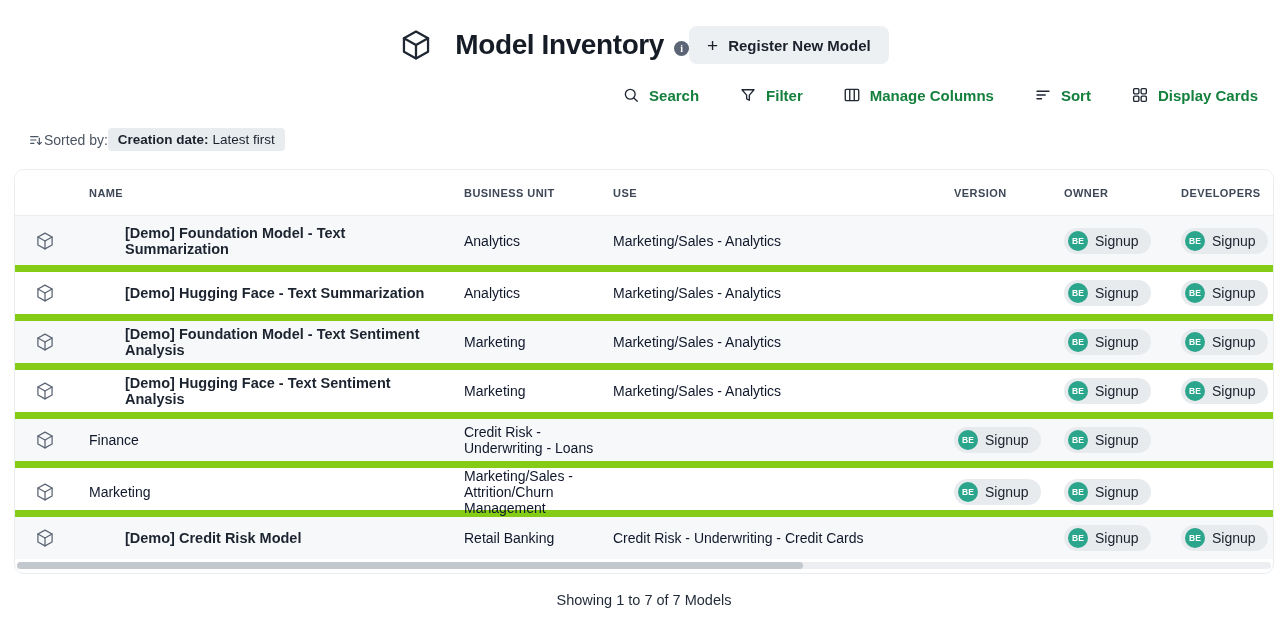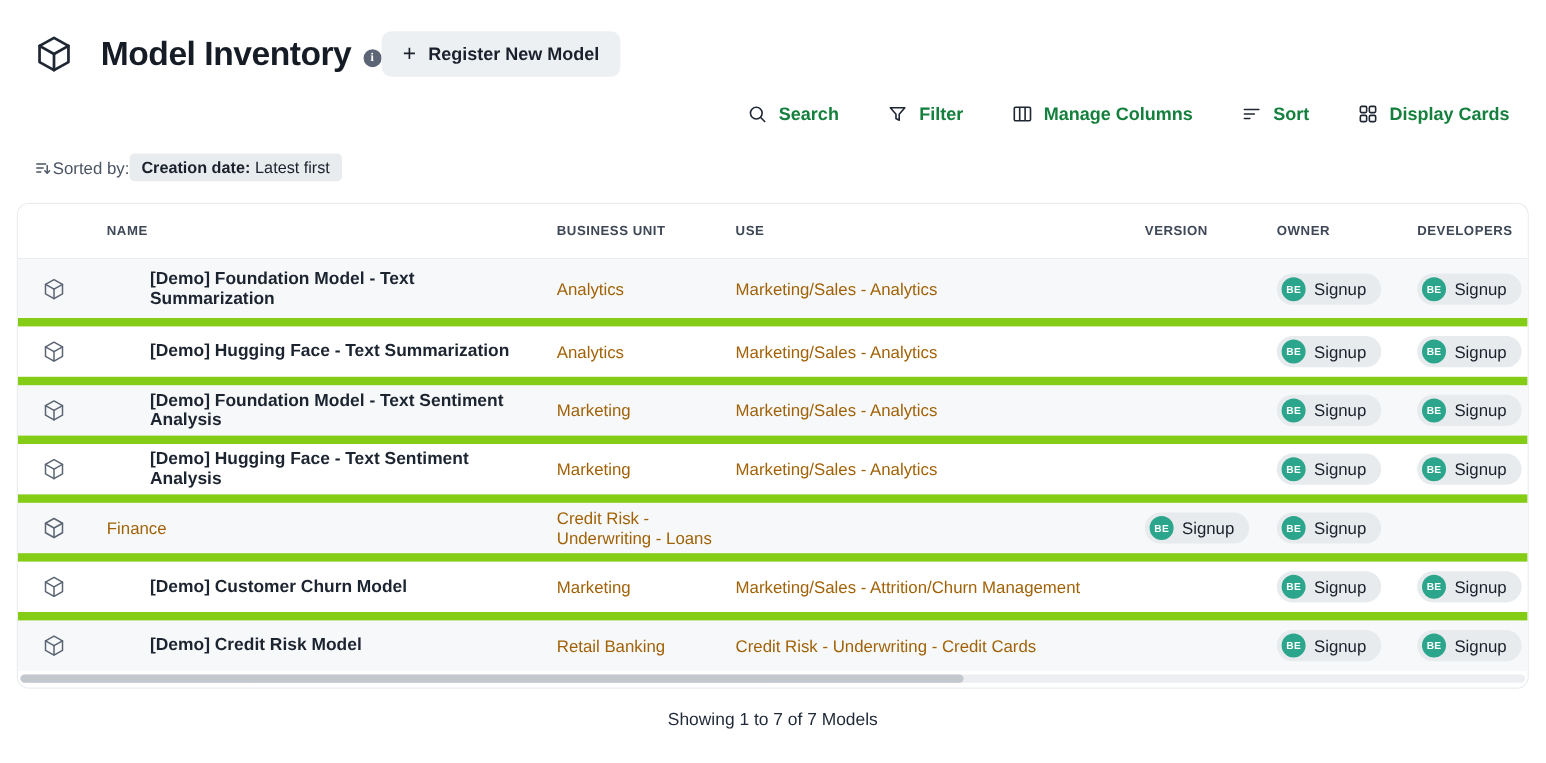--- a/index.html
+++ b/index.html
@@ -6,21 +6,21 @@
   html, body { width: 1288px; height: 636px; overflow: hidden; }
   body {
     font-family: "Liberation Sans", "DejaVu Sans", sans-serif;
     background: #ffffff;
     color: #1a202c;
   }
   svg { display: block; }
 
   
   .topbar {
-    display: flex; align-items: center; justify-content: flex-start;
+    display: flex; align-items: center; justify-content: center;
     padding: 26px 28px 0 28px;
   }
   .title-group { display: flex; align-items: center; }
   .logo-cube { color: #1f2733; margin-right: 22px; }
   .page-title { font-size: 28px; font-weight: 700; letter-spacing: -0.4px; color: #161c26; }
   .info-dot {
     width: 15px; height: 15px; border-radius: 50%;
     background: #5b6575; color: #ffffff;
     font-size: 10px; font-weight: 700; line-height: 15px; text-align: center;
     margin-left: 10px; margin-top: 6px;
@@ -75,21 +75,21 @@
   .thead { height: 46px; border-bottom: 1px solid #e9edf0; background: #ffffff; }
   .thead .col {
     font-size: 11px; font-weight: 700; letter-spacing: 0.04em;
     color: #3e4857; text-transform: uppercase;
   }
   .tbody .trow { height: 49px; }
   .tbody .trow:nth-child(odd) { background: #f7f8fa; }
   .tbody .trow + .trow { border-top: 7px solid #84cc16; }
   .row-cube { color: #5a6472; margin-left: 20px; }
   .cell-name { font-size: 14.5px; font-weight: 600; color: #1c2430; padding-right: 12px; margin-left: 36px; }
-  .cell-plain { font-size: 14px; font-weight: 400; color: #a16207; padding-right: 12px; }
+  .cell-plain { font-size: 14px; font-weight: 400; color: #0f172a; padding-right: 12px; }
 
   .user-pill {
     display: inline-flex; align-items: center; gap: 7px;
     background: #e8ebee; border-radius: 999px;
     height: 26px; padding: 0 12px 0 4px;
   }
   .avatar {
     width: 20px; height: 20px; border-radius: 50%;
     background: var(--avatar-teal, #2BA58C); color: #ffffff;
     font-size: 8.5px; font-weight: 700; letter-spacing: 0.02em;
@@ -345,21 +345,20 @@
     </div>
 
     <div class="trow">
       <span class="row-cube">
         <svg width="20" height="20" viewBox="0 0 24 24" fill="none" stroke="currentColor" stroke-width="1.5" stroke-linejoin="round" stroke-linecap="round">
             <path d="M12 2.5 L20.5 7.25 V16.75 L12 21.5 L3.5 16.75 V7.25 Z"></path>
             <path d="M3.5 7.25 L12 12 L20.5 7.25"></path>
             <path d="M12 12 V21.5"></path>
           </svg>
       </span>
-      <div class="cell-name">[Demo] Customer Churn Model</div>
       <div class="cell-plain">Marketing</div>
       <div class="cell-plain">Marketing/Sales - Attrition/Churn Management</div>
       <div class="cell-plain"></div>
       <div>
         <span class="user-pill">
           <span class="avatar">BE</span>
           <span class="uname">Signup</span>
         </span>
       </div>
       <div>

